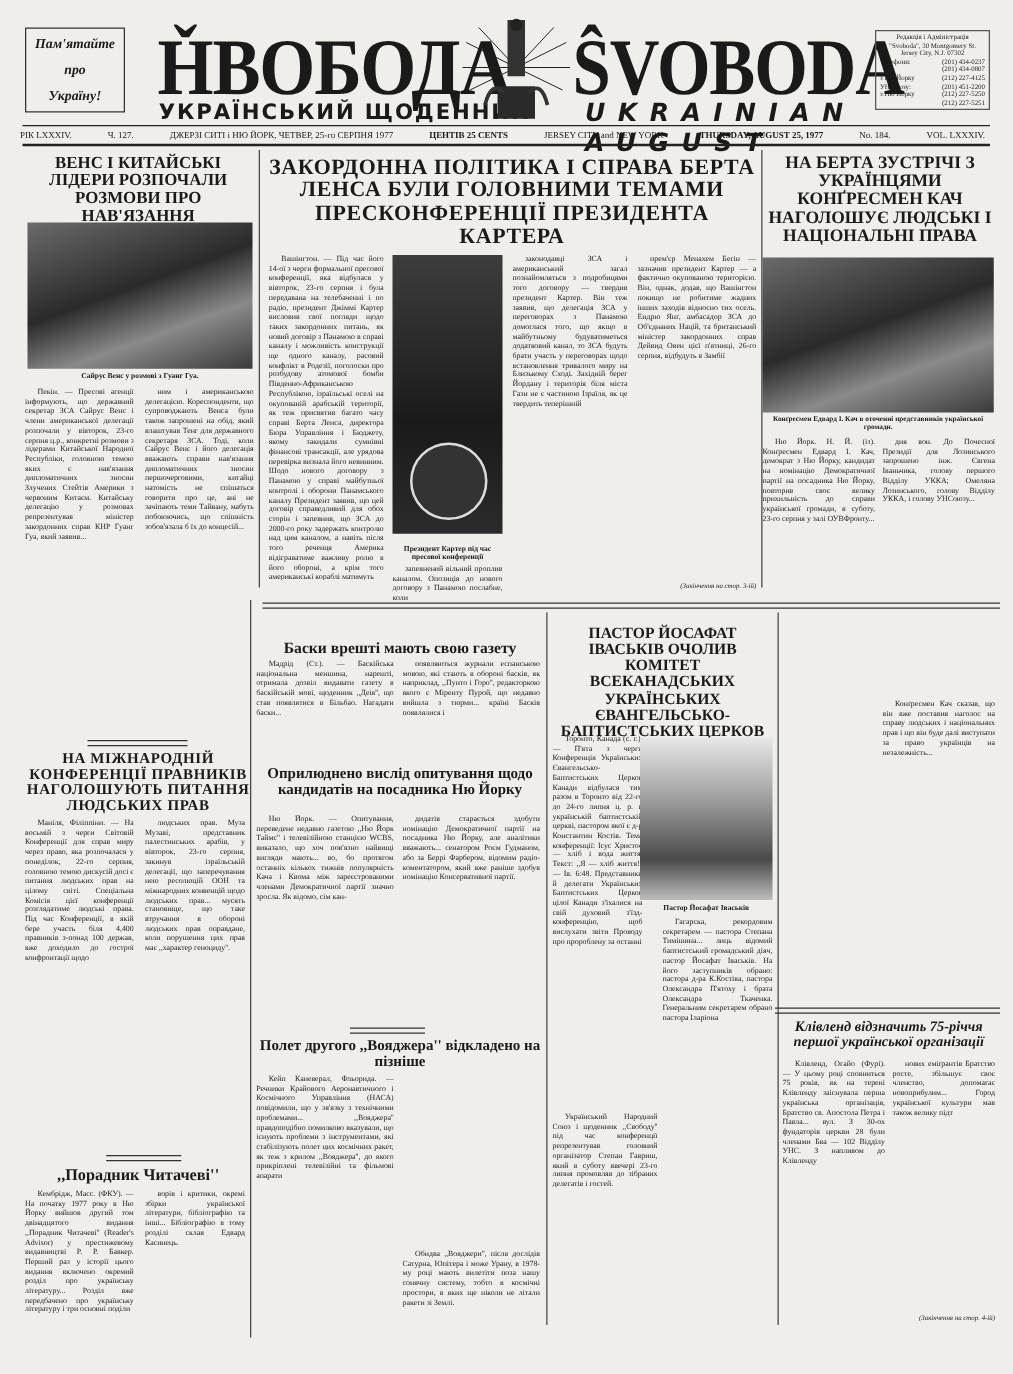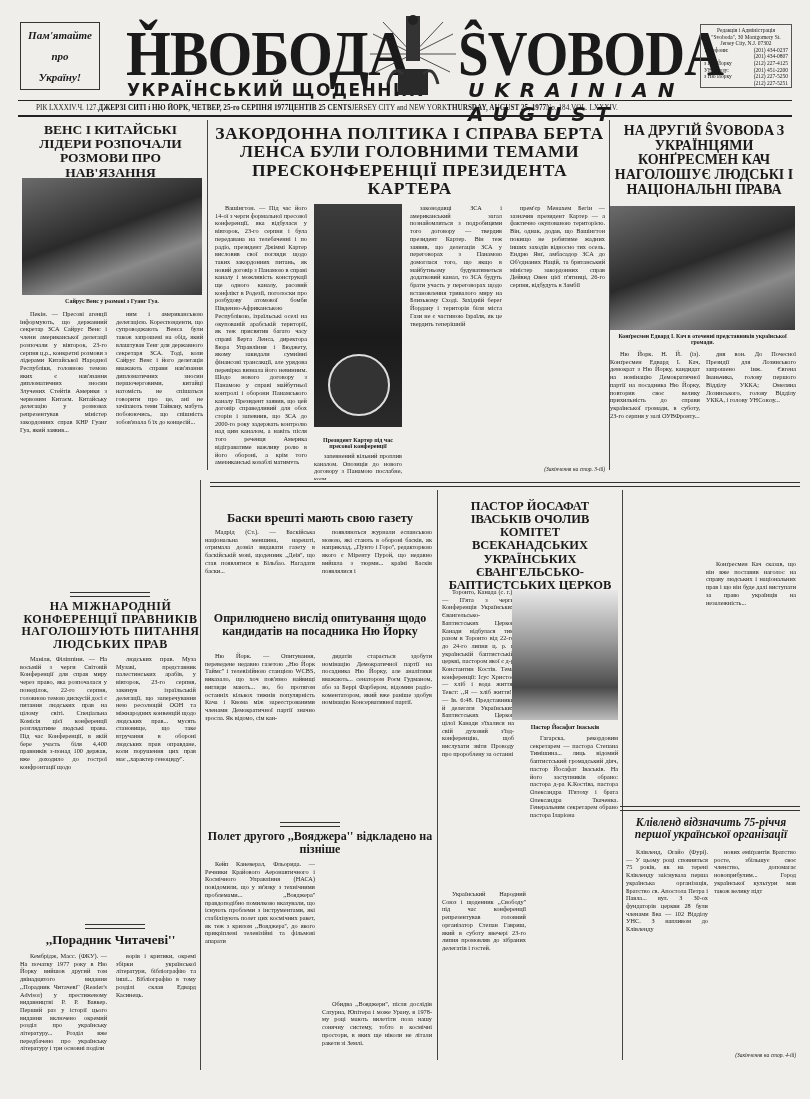--- a/index.html
+++ b/index.html
@@ -9,21 +9,21 @@
   .mast { font-family:"Liberation Serif", serif; font-weight:bold; letter-spacing:-1px; }
   .mast-uk { left:126px; top:22px; font-size:64px; line-height:64px; transform:scaleX(0.9); transform-origin:left; }
   .mast-en { left:458px; top:22px; font-size:64px; line-height:64px; transform:scaleX(0.86); transform-origin:left; }
   .sub-uk { left:127px; top:80px; font-family:"DejaVu Sans", sans-serif; font-size:17px; font-weight:bold; letter-spacing:1.5px; }
   .sub-en { left:468px; top:78px; font-family:"DejaVu Sans", sans-serif; font-size:20px; font-weight:bold; font-style:italic; letter-spacing:10px; }
   .emblem { left:368px; top:14px; width:90px; height:82px; }
   .contact { left:700px; top:24px; width:92px; height:64px; border:1px solid #555; font-size:5.5px; line-height:6.6px; padding:2px 3px; box-sizing:border-box; }
   .contact .row { display:flex; justify-content:space-between; }
   .contact .addr { text-align:center; }
   .rule { left:18px; height:1px; background:#222; }
-  .dateline { left:36px; top:104px; width:772px; font-size:7.2px; display:flex; white-space:nowrap; }
+  .dateline { left:16px; top:104px; width:772px; font-size:7.2px; display:flex; justify-content:space-between; white-space:nowrap; }
   .vline { width:1px; background:#444; }
   .hl { font-weight:bold; text-align:center; line-height:1.05; text-transform:none; }
   .photo { background:linear-gradient(160deg,#6b6b6b,#2a2a2a 45%,#8a8a8a 70%,#3a3a3a); }
   .caption { font-size:6px; text-align:center; font-weight:bold; }
   .col { font-size:6.3px; line-height:7.7px; text-align:justify; overflow:hidden; color:#222; }
   .col p { margin:0 0 0 0; text-indent:10px; }
   .dbl { height:3px; border-top:1px solid #333; border-bottom:1px solid #333; }
   .cont { font-size:5.5px; font-style:italic; text-align:right; }
 </style>
 </head>
@@ -79,21 +79,21 @@
   <div class="row">
       <span></span>
       <span>(212) 227-5251</span>
     </div>
 </div>
 
 <div class="abs rule" style="top:100px;width:774px;"></div>
 <div class="abs dateline">
   <span>РІК LXXXIV.</span>
   <span>Ч. 127.</span>
-  <span style="font-weight:bold">ДЖЕРЗІ СИТІ і НЮ ЙОРК, ЧЕТВЕР, 25-го СЕРПНЯ 1977</span>
+  <span style="font-weight:normal">ДЖЕРЗІ СИТІ і НЮ ЙОРК, ЧЕТВЕР, 25-го СЕРПНЯ 1977</span>
   <span style="font-weight:bold">ЦЕНТІВ 25 CENTS</span>
   <span>JERSEY CITY and NEW YORK</span>
   <span style="font-weight:bold">THURSDAY, AUGUST 25, 1977</span>
   <span>No. 184.</span>
   <span>VOL. LXXXIV.</span>
 </div>
 <div class="abs rule" style="top:115px;width:774px;height:2px;"></div>
 
 <div class="abs vline" style="left:207px;top:120px;height:350px;"></div>
 <div class="abs vline" style="left:609px;top:120px;height:350px;"></div>
@@ -141,21 +141,21 @@
     <p>запевнений вільний проплив каналом. Опозиція до нового договору з Панамою послабне, коли</p>
   </div>
 <div class="abs col" style="left:410px;top:204px;width:92px;height:274px;">
     <p>законодавці ЗСА і американський загал познайомляться з подробицями того договору — твердив президент Картер. Він теж заявив, що делегація ЗСА у переговорах з Панамою домоглася того, що якщо в майбутньому будуватиметься додатковий канал, то ЗСА будуть брати участь у переговорах щодо встановлення тривалого миру на Близькому Сході. Західній берег Йордану і територія біля міста Гази не є частиною Ізраїля, як це твердить теперішній</p>
   </div>
 <div class="abs col" style="left:510px;top:204px;width:95px;height:260px;">
     <p>прем'єр Менахем Бегін — зазначив президент Картер — а фактично окупованою територією. Він, однак, додав, що Вашінгтон покищо не робитиме жадних інших заходів відносно тих осель. Ендрю Янґ, амбасадор ЗСА до Об'єднаних Націй, та британський міністер закордонних справ Дейвид Овен цієї п'ятниці, 26-го серпня, відбудуть в Замбії</p>
   </div>
 <div class="abs cont" style="left:510px;top:466px;width:95px;">(Закінчення на стор. 3-ій)</div>
 
-<div class="abs hl" style="left:614px;top:124px;width:180px;font-size:14px;">НА ДРУГІЙ ŜVOBODA З УКРАЇНЦЯМИ КОНҐРЕСМЕН КАЧ НАГОЛОШУЄ ЛЮДСЬКІ І НАЦІОНАЛЬНІ ПРАВА</div>
+<div class="abs hl" style="left:614px;top:124px;width:180px;font-size:14px;">НА БЕРТА ЗУСТРІЧІ З УКРАЇНЦЯМИ КОНҐРЕСМЕН КАЧ НАГОЛОШУЄ ЛЮДСЬКІ І НАЦІОНАЛЬНІ ПРАВА</div>
 <div class="abs photo" style="left:610px;top:206px;width:185px;height:124px;"></div>
 <div class="abs caption" style="left:610px;top:333px;width:185px;font-size:5.8px;">Конґресмен Едвард І. Кач в оточенні представників української громади.</div>
 <div class="abs col" style="left:610px;top:350px;width:90px;height:440px;">
     <p>Ню Йорк. Н. Й. (із). Конґресмен Едвард І. Кач, демократ з Ню Йорку, кандидат на номінацію Демократичної партії на посадника Ню Йорку, повторив своє велику прихильність до справи української громади, в суботу, 23-го серпня у залі ОУВФронту...</p>
   </div>
 <div class="abs col" style="left:706px;top:350px;width:90px;height:210px;">
     <p>дня вон. До Почесної Президії для Лозинського запрошено інж. Євгена Іваньчика, голову першого Відділу УККА; Омеляна Лозинського, голову Відділу УККА, і голову УНСоюзу...</p>
   </div>
 <div class="abs col" style="left:706px;top:560px;width:90px;height:230px;">
     <p>Конґресмен Кач сказав, що він вже поставив наголос на справу людських і національних прав і що він буде далі виступати за право українців на незалежність...</p>

